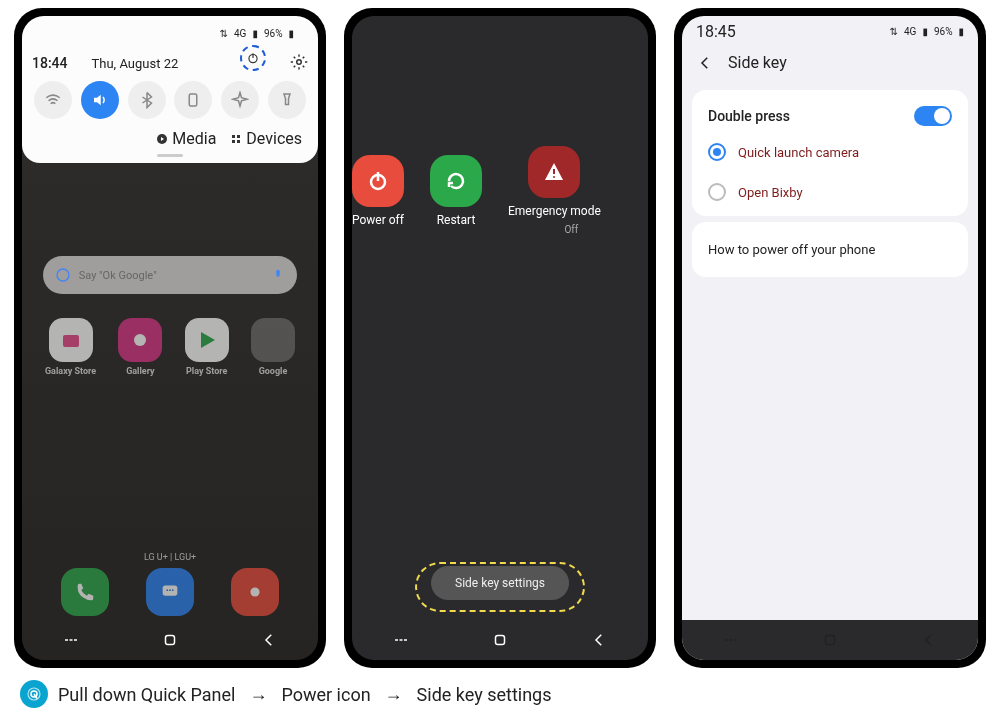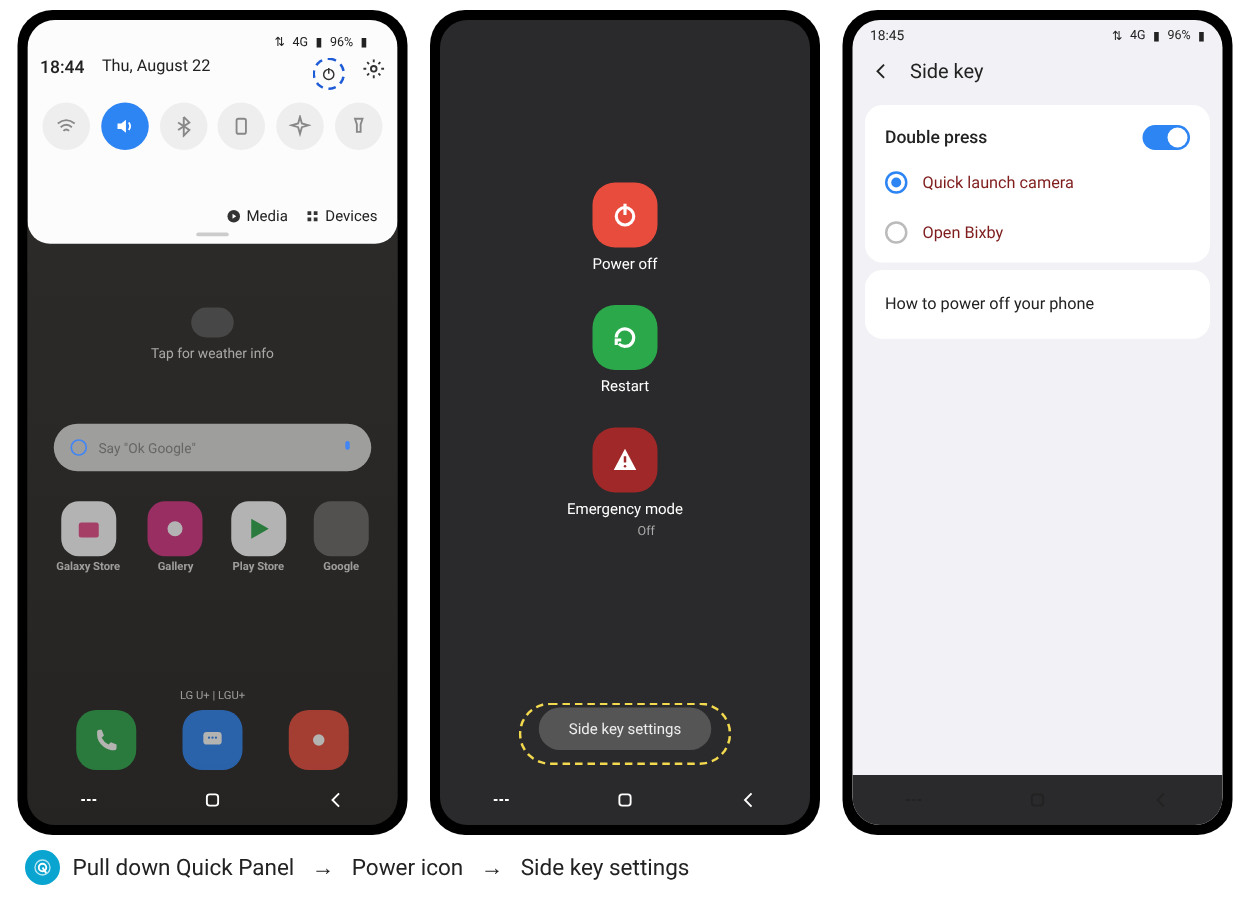--- a/index.html
+++ b/index.html
@@ -8,60 +8,60 @@
   .phone { width: 312px; height: 660px; background: #000; border-radius: 28px; padding: 8px; position: relative; }
   .phone::before { content:""; position:absolute; top:14px; left:50%; transform:translateX(-50%); width:10px; height:10px; background:#222; border-radius:50%; border:2px solid #333; }
   .screen { width: 100%; height: 100%; border-radius: 22px; overflow: hidden; position: relative; }
   .dim { background: linear-gradient(#474542,#3a3836); }
   .dark { background: #2a2a2c; }
   .light { background: #f2f2f6; }
 
   
   .status { display:flex; justify-content:flex-end; align-items:center; gap:6px; font-size:10px; padding:6px 14px 2px; }
   .status.light { color:#222; background:transparent; }
-  .status .time-left { margin-right:auto; font-size:11px; }
+  .status .time-left { margin-right:auto; font-size:16px; }
 
   
   .nav { position:absolute; bottom:0; left:0; right:0; height:40px; display:flex; justify-content:space-around; align-items:center; }
   .nav.white svg { stroke:#fff; fill:#fff; }
   .nav.dark svg { stroke:#222; fill:#222; }
   .nav button { background:none; border:none; width:40px; height:40px; display:flex; align-items:center; justify-content:center; }
 
   
   .qpanel { background:#fcfcfc; border-radius:0 0 18px 18px; padding:6px 10px 6px; color:#222; }
-  .qp-row1 { display:flex; align-items:flex-start; gap:14px; padding:4px 0 8px; }
+  .qp-row1 { display:flex; align-items:flex-end; gap:24px; padding:4px 0 8px; }
   .qp-time { font-size:14px; font-weight:500; }
   .qp-date { font-size:13px; }
   .qp-row1 .spacer { flex:1; }
   .power-circle { width:26px; height:26px; border:2px dashed #1e5bd6; border-radius:50%; display:flex; align-items:center; justify-content:center; }
   .qp-toggles { display:flex; justify-content:space-between; padding:2px 2px 6px; }
   .tgl { width:38px; height:38px; border-radius:50%; background:#eee; display:flex; align-items:center; justify-content:center; }
   .tgl.active { background:#2d84f3; }
   .tgl svg { width:18px; height:18px; }
-  .qp-row3 { display:flex; justify-content:flex-end; gap:14px; font-size:12px; padding:4px 6px 2px; align-items:center;margin-top:36px; }
+  .qp-row3 { display:flex; justify-content:flex-end; gap:14px; font-size:16px; padding:4px 6px 2px; align-items:center; }
   .qp-row3 .mini { display:flex; align-items:center; gap:4px; }
   .handle { width:26px; height:3px; background:#ccc; border-radius:2px; margin:4px auto 0; }
 
   .home-dim { position:absolute; inset:0; top:0; padding-top:190px; color:#ddd; display:flex; flex-direction:column; align-items:center; }
   .home-dim::after { content:""; position:absolute; inset:0; background:rgba(0,0,0,0.35); pointer-events:none; }
   .weather { display:flex; flex-direction:column; align-items:center; gap:6px; margin-top:40px; z-index:1; opacity:.7; }
   .weather .cloud { width:34px; height:24px; background:#555; border-radius:12px; position:relative; }
   .weather-text { font-size:11px; }
   .searchbar { margin-top:50px; width:86%; height:38px; background:rgba(255,255,255,.55); border-radius:20px; display:flex; align-items:center; padding:0 12px; gap:8px; z-index:1; font-size:11px; color:#666; }
   .searchbar .g { width:16px; height:16px; }
   .searchbar .mic { margin-left:auto; }
   .apps { display:flex; justify-content:space-around; width:92%; margin-top:24px; z-index:1; opacity:.65; }
   .app { display:flex; flex-direction:column; align-items:center; gap:4px; font-size:9px; color:#ddd;font-weight:bold; }
   .app .ic { width:44px; height:44px; border-radius:14px; background:#fff; display:flex; align-items:center; justify-content:center; }
   .dock { position:absolute; bottom:44px; left:0; right:0; display:flex; justify-content:space-around; padding:0 20px; z-index:1; opacity:.65; }
   .dock .d { width:48px; height:48px; border-radius:16px; display:flex; align-items:center; justify-content:center; }
   .carrier { position:absolute; bottom:98px; width:100%; text-align:center; font-size:9px; color:#ccc; z-index:1; opacity:.7; }
 
   
-  .pmenu { display:flex; flex-direction:column; align-items:center; gap:26px; padding-top:130px; color:#fff; }
+  .pmenu { display:flex; flex-direction:row; align-items:center; gap:26px; padding-top:130px; color:#fff; }
   .pbtn { display:flex; flex-direction:column; align-items:center; gap:6px; }
   .pbtn .circ { width:52px; height:52px; border-radius:18px; display:flex; align-items:center; justify-content:center; }
   .pbtn .lbl { font-size:12px; }
   .pbtn .sub { font-size:10px; color:#aaa;margin-left:34px; }
   .circ.red { background:#e84c3d; }
   .circ.green { background:#2ba84a; }
   .circ.darkred { background:#a02828; }
   .sidekey-pill { position:absolute; bottom:60px; left:50%; transform:translateX(-50%); background:rgba(90,90,90,.9); color:#eee; font-size:12px; padding:10px 24px; border-radius:22px; }
   .dashed-oval { position:absolute; bottom:48px; left:50%; transform:translateX(-50%); width:170px; height:50px; border:2px dashed #f2d94e; border-radius:26px; pointer-events:none; }
 
@@ -84,24 +84,20 @@
   .arrow { margin:0 4px; }
 </style>
 </head>
 <body>
 
 <div class="row">
 
   <div class="phone">
     <div class="screen dim">
       <div class="home-dim">
-        <div class="weather">
-          <div class="cloud"></div>
-          <span class="weather-text">Tap for weather info</span>
-        </div>
         <div class="searchbar">
           <svg class="g" viewBox="0 0 24 24">
               <circle cx="12" cy="12" r="9" fill="none" stroke="#4285f4" stroke-width="2"></circle>
             </svg>
           <span>Say "Ok Google"</span>
           <svg class="mic" width="14" height="14" viewBox="0 0 24 24">
               <rect x="9" y="3" width="6" height="12" rx="3" fill="#4285f4"></rect>
             </svg>
         </div>
         <div class="apps">

